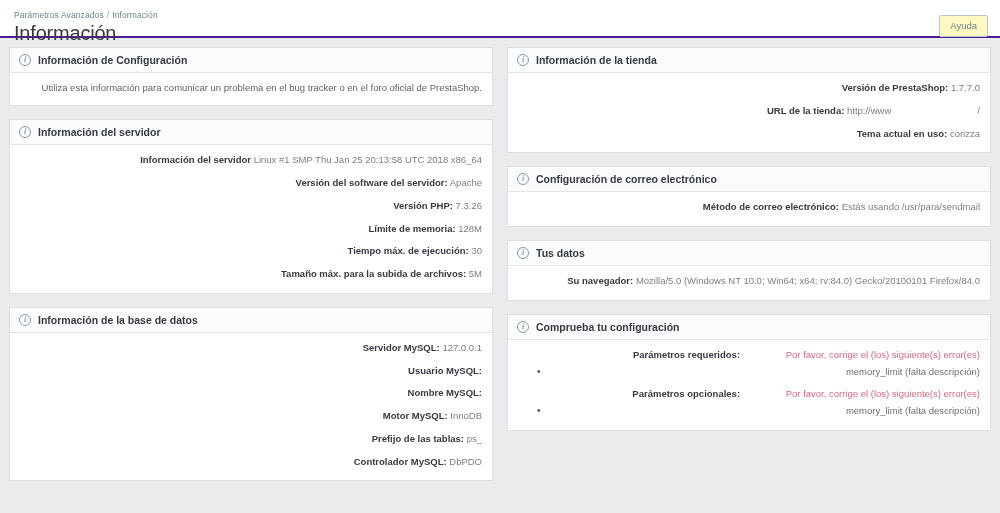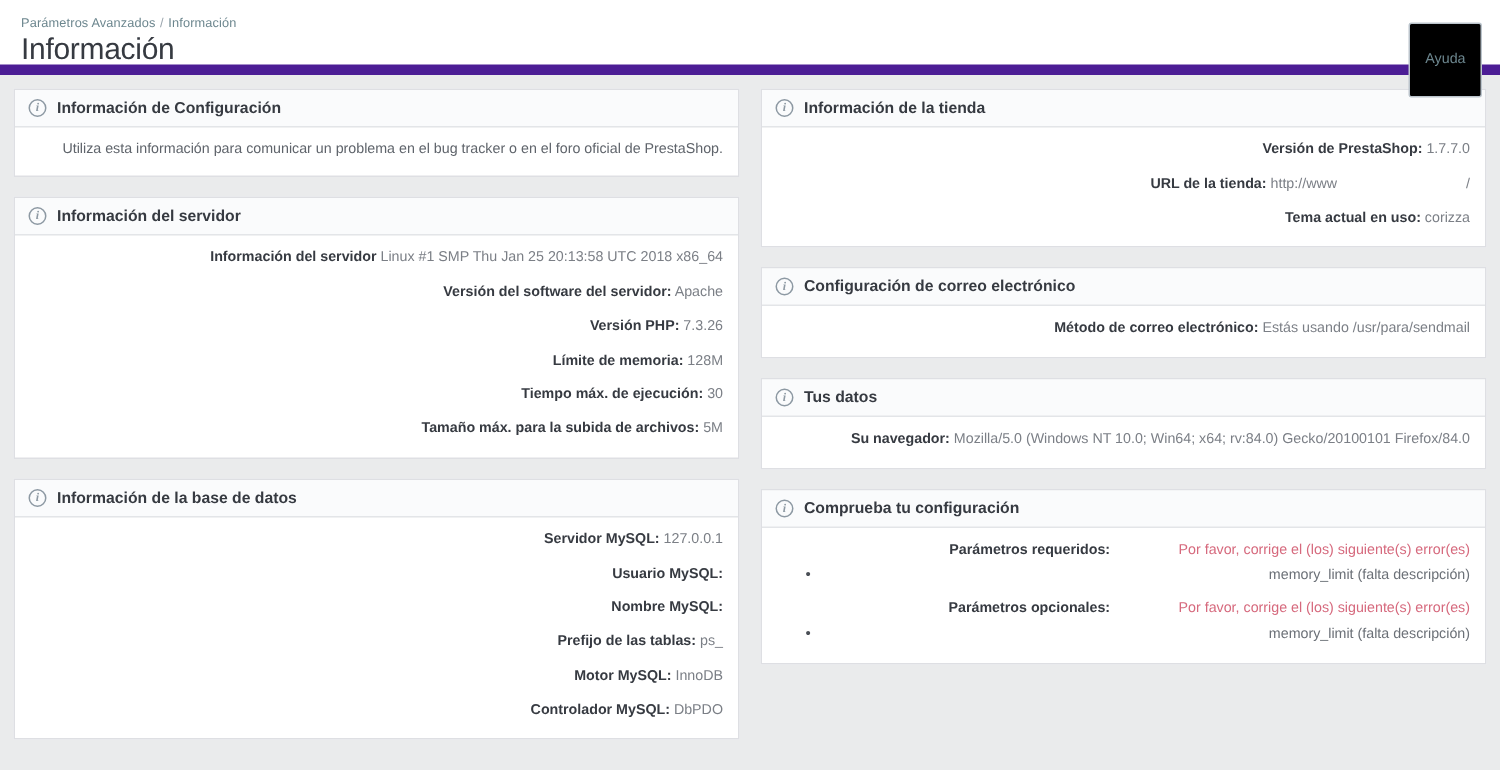--- a/index.html
+++ b/index.html
@@ -10,38 +10,38 @@
     color: #363a41;
     overflow: hidden;
   }
   .top-stub {
     position: absolute; top: 0; left: 249px;
     width: 205px; height: 3px; background: #bcc0c5;
   }
   .header {
     background: #ffffff;
     padding: 6px 14px 9px 14px;
-    border-bottom: 7px solid #4c1d95;
+    border-bottom: 2px solid #4c1d95;
     position: relative;
-    height: 50px;
+    height: 38px;
   }
   .breadcrumb {
     font-size: 8.5px; color: #6c868e; letter-spacing: .1px;
     padding-top: 4px;
   }
   .breadcrumb .sep { margin: 0 3px; color: #9aa5ad; }
   .page-title {
     font-size: 20px; font-weight: 400; color: #363a41;
     margin-top: 2px; letter-spacing: -.2px;
   }
   .help-btn {
     position: absolute; right: 12px; top: 15px;
-    border: 1px solid #bbc4cc; background: #000000;
+    border: 1px solid #bbc4cc; background: #fef9c3;
     color: #6c868e; font-size: 9.5px;
-    padding: 19px 10px; border-radius: 2px;
+    padding: 5px 10px; border-radius: 2px;
     cursor: pointer; line-height: 1.1;
   }
   .content { padding: 9px 9px 0 9px; }
   .columns { display: flex; gap: 14px; align-items: flex-start; }
   .col { flex: 1 1 0; min-width: 0; }
   .panel {
     background: #fff; border: 1px solid #dedfe3;
     margin-bottom: 13px;
   }
   .panel-header {
@@ -121,22 +121,22 @@
 
       <div class="panel">
         <div class="panel-header">
           <span class="info-icon">i</span>
           <span>Información de la base de datos</span>
         </div>
         <div class="panel-body">
           <div class="kv"><b>Servidor MySQL:</b> <span>127.0.0.1</span></div>
           <div class="kv"><b>Usuario MySQL:</b> <span></span></div>
           <div class="kv"><b>Nombre MySQL:</b> <span></span></div>
+          <div class="kv"><b>Motor MySQL:</b> <span>InnoDB</span></div>
           <div class="kv"><b>Prefijo de las tablas:</b> <span>ps_</span></div>
-          <div class="kv"><b>Motor MySQL:</b> <span>InnoDB</span></div>
           <div class="kv"><b>Controlador MySQL:</b> <span>DbPDO</span></div>
         </div>
       </div>
 
     </div>
 
     <div class="col">
 
       <div class="panel">
         <div class="panel-header">

